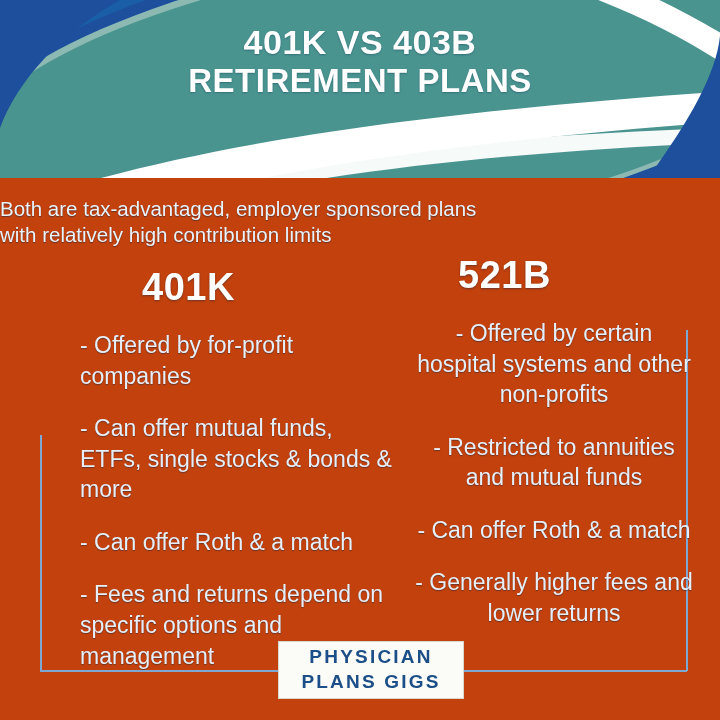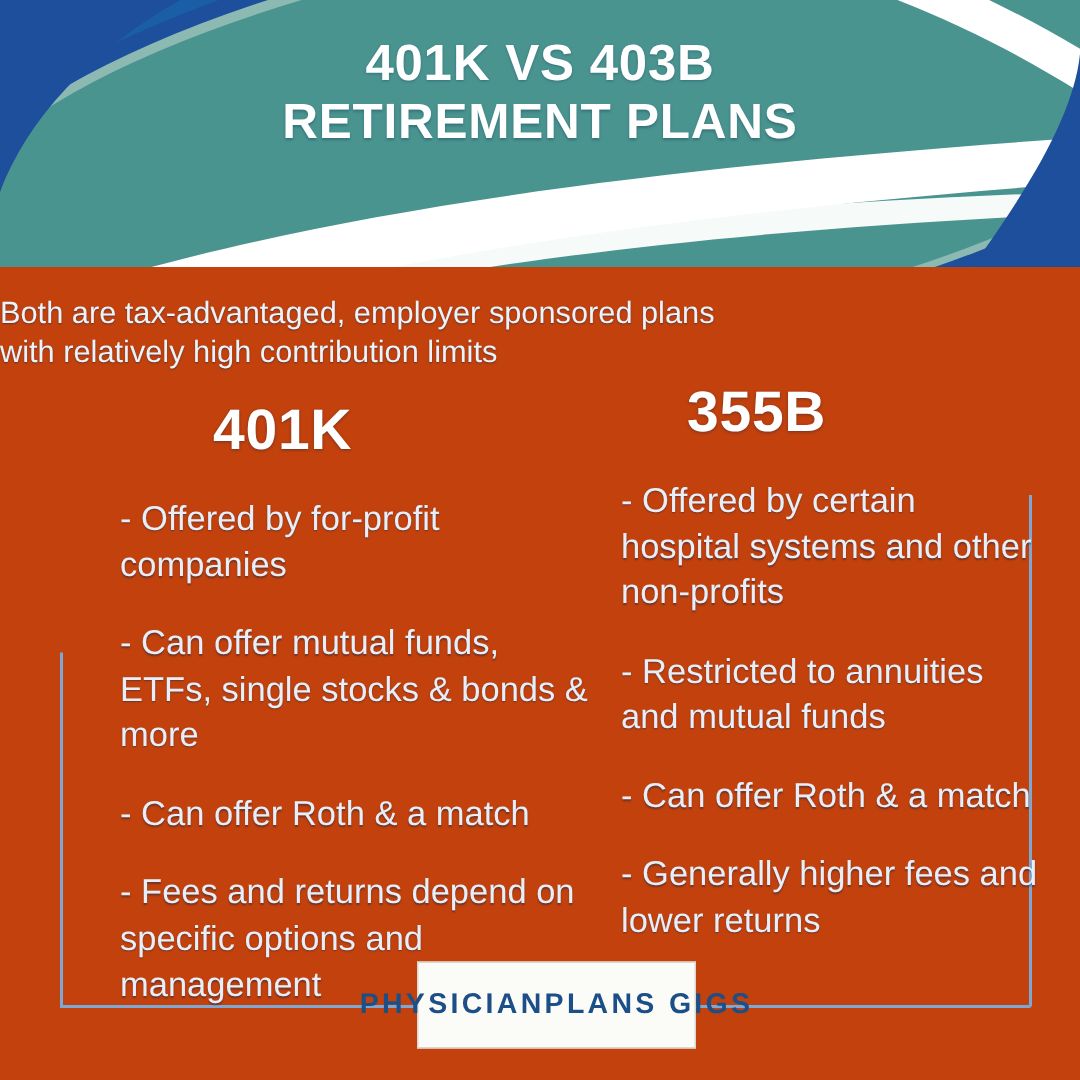--- a/index.html
+++ b/index.html
@@ -100,34 +100,34 @@
 
   .bullet {
     color: #e6eff9;
     font-size: 23px;
     line-height: 1.33;
     margin: 0 0 22px 0;
     text-shadow: 0 1px 1px rgba(8,40,75,0.45);
   }
   .bullet:last-child { margin-bottom: 0; }
   #column-left .bullet  { margin-left: 6px; }
-  #column-right .bullet { margin-left: 10px; }
+  #column-right .bullet { margin-left: 10px; text-align: center; }
 
   
   #logo-badge {
     position: absolute;
     left: 278px;
     top: 641px;
     width: 186px;
     height: 58px;
     background: #fbfbf8;
     border: 1px solid #d8d8cf;
     box-sizing: border-box;
     display: flex;
-    flex-direction: row;
+    flex-direction: column;
     align-items: center;
     justify-content: center;
     z-index: 6;
   }
   .logo-line {
     color: #1c4f87;
     font-weight: 700;
     font-size: 19px;
     letter-spacing: 2.2px;
     line-height: 1.3;
@@ -190,21 +190,21 @@
 
     <div class="column" id="column-left">
       <div class="col-heading">401K</div>
       <p class="bullet">- Offered by for-profit companies</p>
       <p class="bullet">- Can offer mutual funds, ETFs, single stocks &amp; bonds &amp; more</p>
       <p class="bullet">- Can offer Roth &amp; a match</p>
       <p class="bullet">- Fees and returns depend on specific options and management</p>
     </div>
 
     <div class="column" id="column-right">
-      <div class="col-heading">355B</div>
+      <div class="col-heading">521B</div>
       <p class="bullet">- Offered by certain hospital systems and other non-profits</p>
       <p class="bullet">- Restricted to annuities and mutual funds</p>
       <p class="bullet">- Can offer Roth &amp; a match</p>
       <p class="bullet">- Generally higher fees and lower returns</p>
     </div>
 
   </div>
 
   <div id="logo-badge">
     <div class="logo-line">PHYSICIAN</div>

